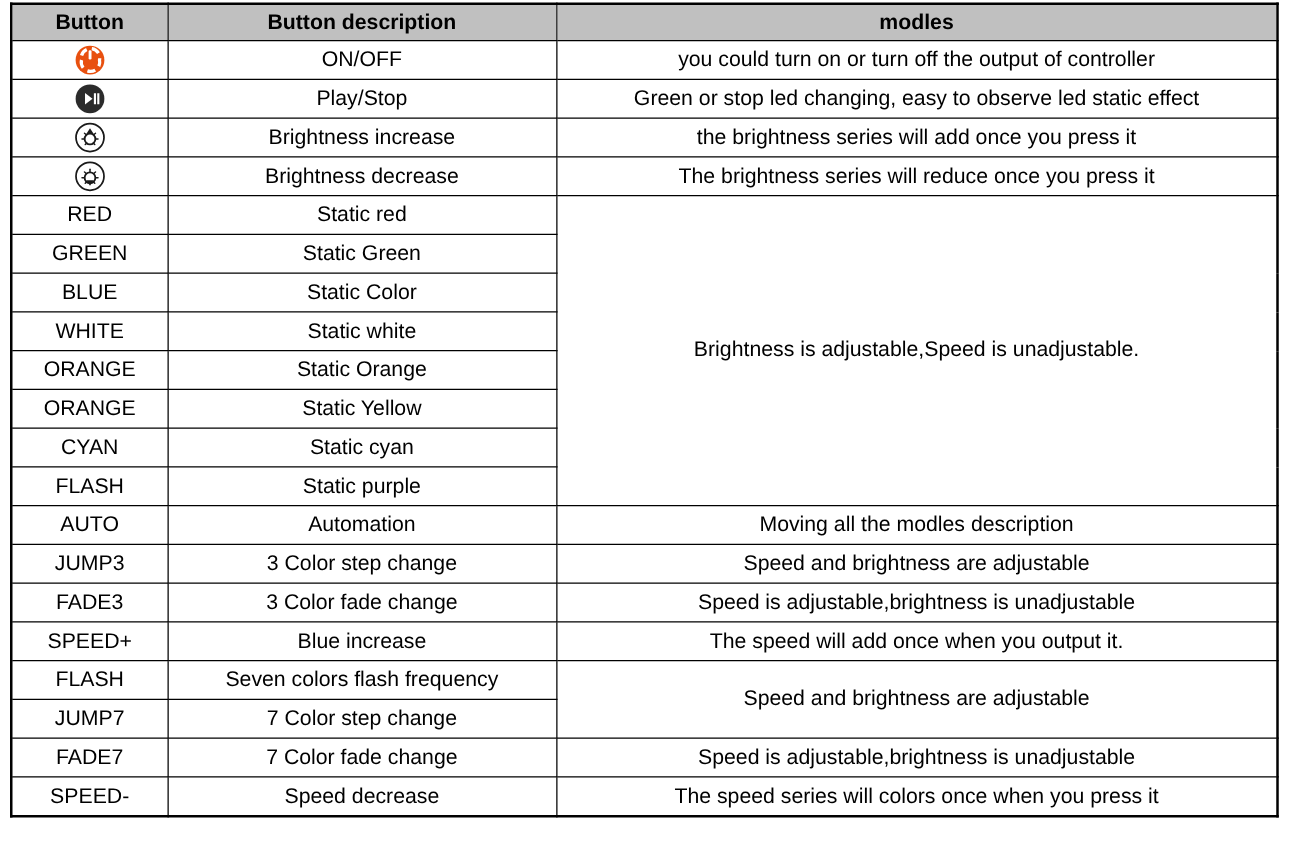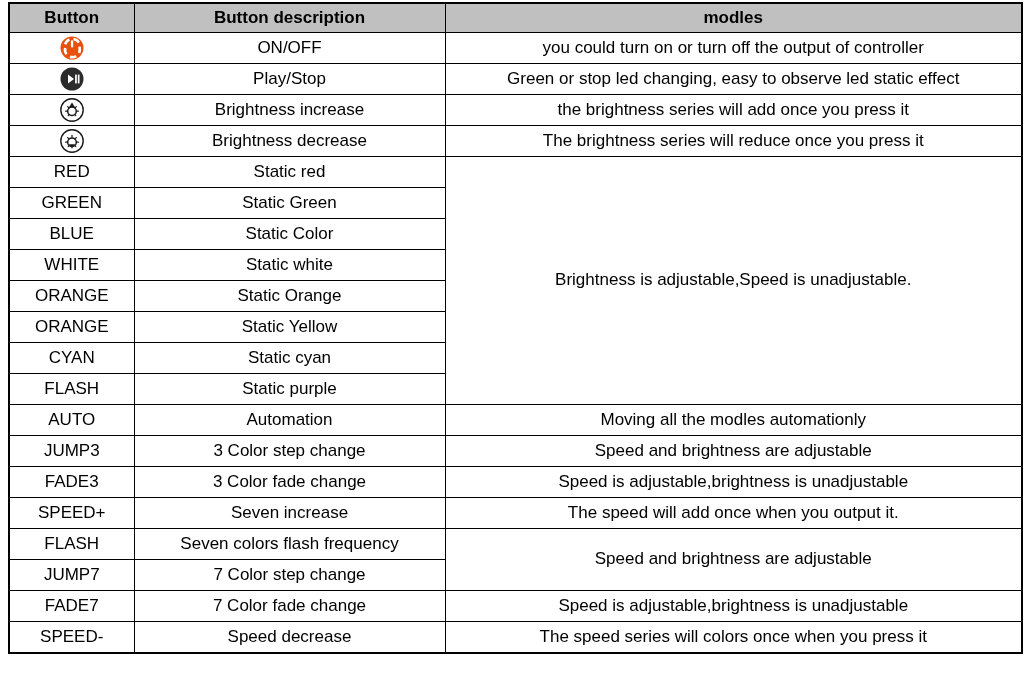--- a/index.html
+++ b/index.html
@@ -178,35 +178,35 @@
           <td><span class="cell-text">CYAN</span></td>
           <td><span class="cell-text">Static cyan</span></td>
         </tr>
         <tr>
           <td><span class="cell-text">FLASH</span></td>
           <td><span class="cell-text">Static purple</span></td>
         </tr>
         <tr>
           <td><span class="cell-text">AUTO</span></td>
           <td><span class="cell-text">Automation</span></td>
-          <td><span class="cell-text"><span>Moving all the </span><span class="spell">modles</span><span> </span><span class="spell">automationly</span></span></td>
+          <td><span class="cell-text"><span>Moving all the </span><span class="spell">modles</span><span> </span><span class="spell">description</span></span></td>
         </tr>
         <tr>
           <td><span class="cell-text">JUMP3</span></td>
           <td><span class="cell-text">3 Color step change</span></td>
           <td><span class="cell-text">Speed and brightness are adjustable</span></td>
         </tr>
         <tr>
           <td><span class="cell-text">FADE3</span></td>
           <td><span class="cell-text">3 Color fade change</span></td>
           <td><span class="cell-text"><span>Speed is adjustable,brightness is </span><span class="spell">unadjustable</span></span></td>
         </tr>
         <tr>
           <td><span class="cell-text">SPEED+</span></td>
-          <td><span class="cell-text">Seven increase</span></td>
+          <td><span class="cell-text">Blue increase</span></td>
           <td><span class="cell-text">The speed will add once when you output it.</span></td>
         </tr>
         <tr>
           <td><span class="cell-text">FLASH</span></td>
           <td><span class="cell-text">Seven colors flash frequency</span></td>
           <td rowspan="2"><span class="cell-text">Speed and brightness are adjustable</span></td>
         </tr>
         <tr>
           <td><span class="cell-text">JUMP7</span></td>
           <td><span class="cell-text">7 Color step change</span></td>

